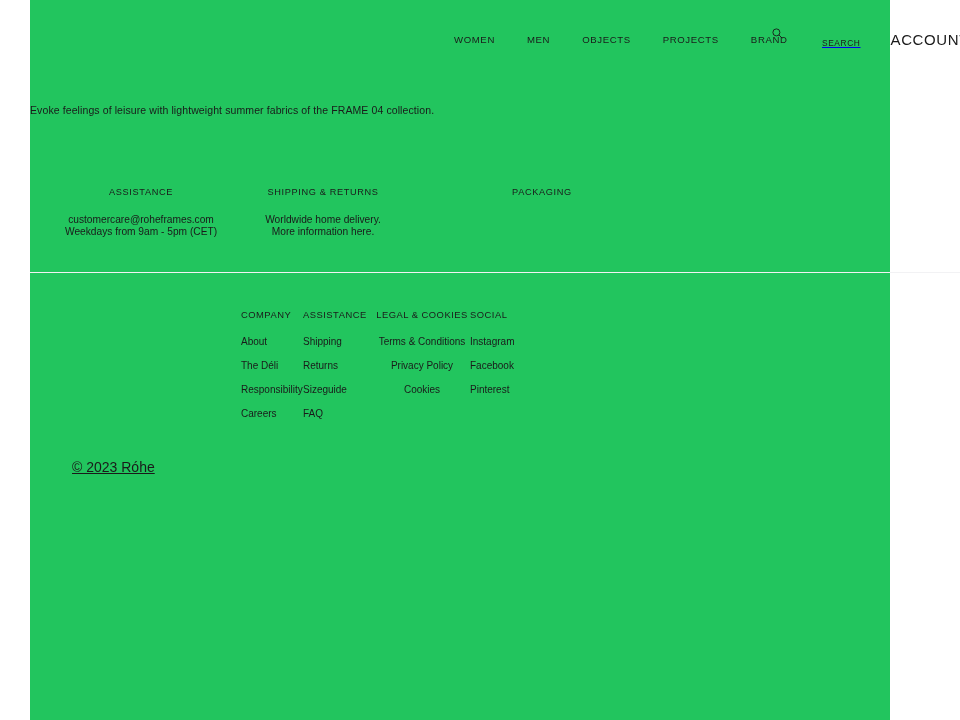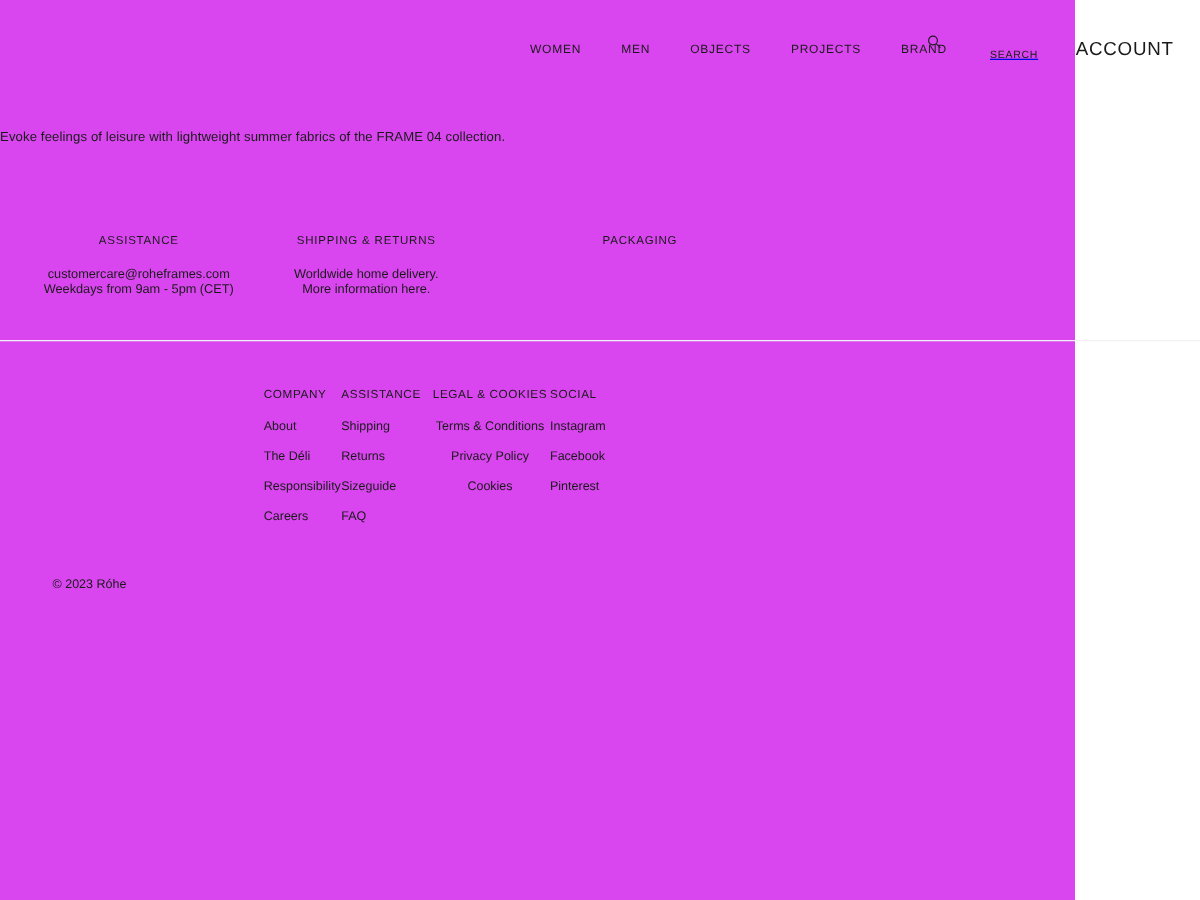--- a/index.html
+++ b/index.html
@@ -10,21 +10,22 @@
     background: #ffffff;
     font-family: "Liberation Sans", sans-serif;
     color: #1a1a1a;
     overflow: hidden;
   }
 
   .page {
     position: relative;
     width: 860px;
     height: 720px;
-    background: #d946ef;
+    background: #22c55e;
+    margin-left: 30px;
   }
 
   
   .header {
     position: absolute;
     top: 0; left: 0;
     width: 960px;
     height: 80px;
   }
 
@@ -185,24 +186,25 @@
     color: #1a1a1a;
     text-decoration: none;
     margin-bottom: 10px;
     white-space: nowrap;
   }
 
   .copyright {
     position: absolute;
     top: 461px;
     left: 42px;
-    font-size: 10px;
+    font-size: 14px;
     line-height: 13px;
     color: #1a1a1a;
     white-space: nowrap;
+    text-decoration: underline;
   }
 </style>
 </head>
 <body>
 
 <div class="page">
 
   <div class="header">
 
     <a class="logo-slot" href="#"></a>

